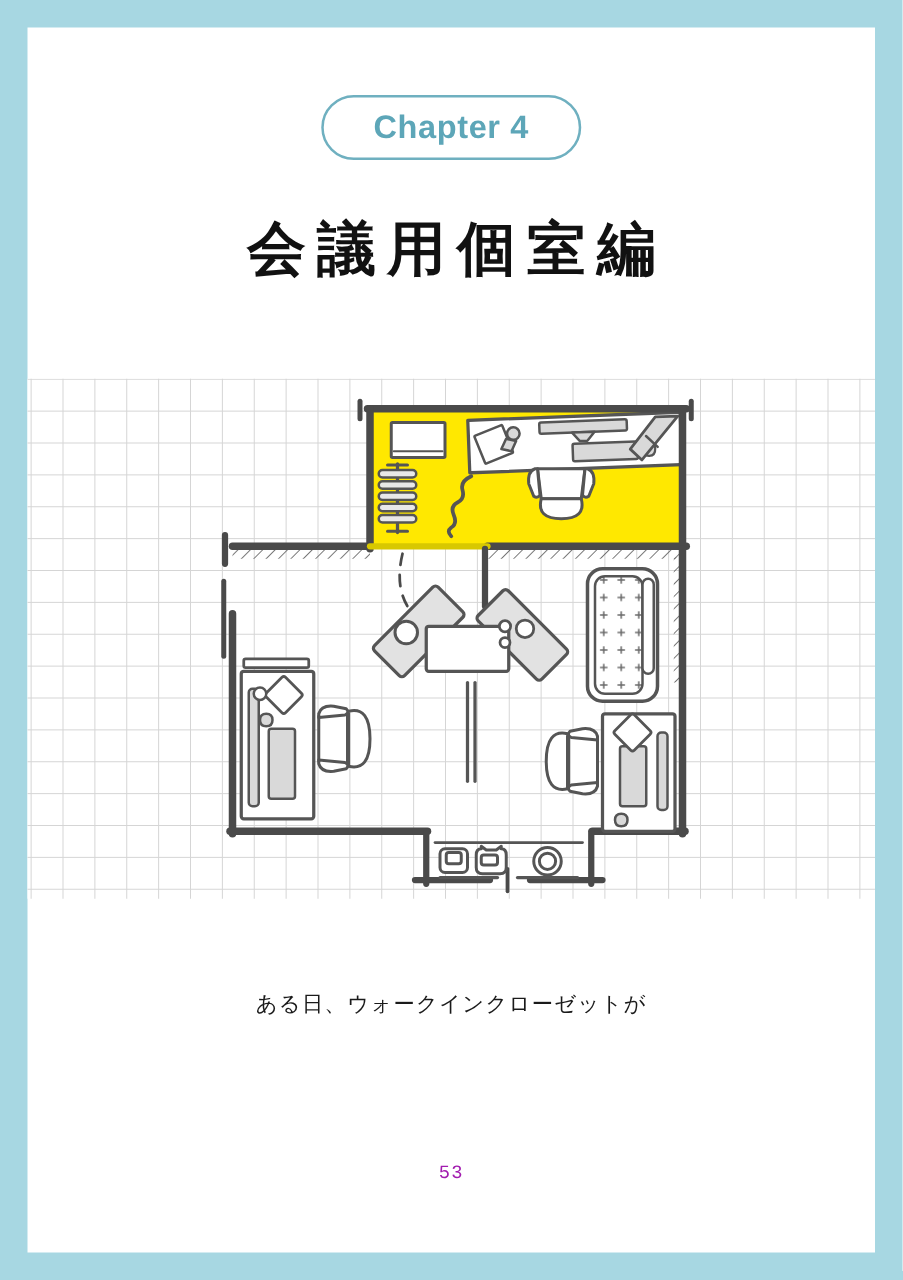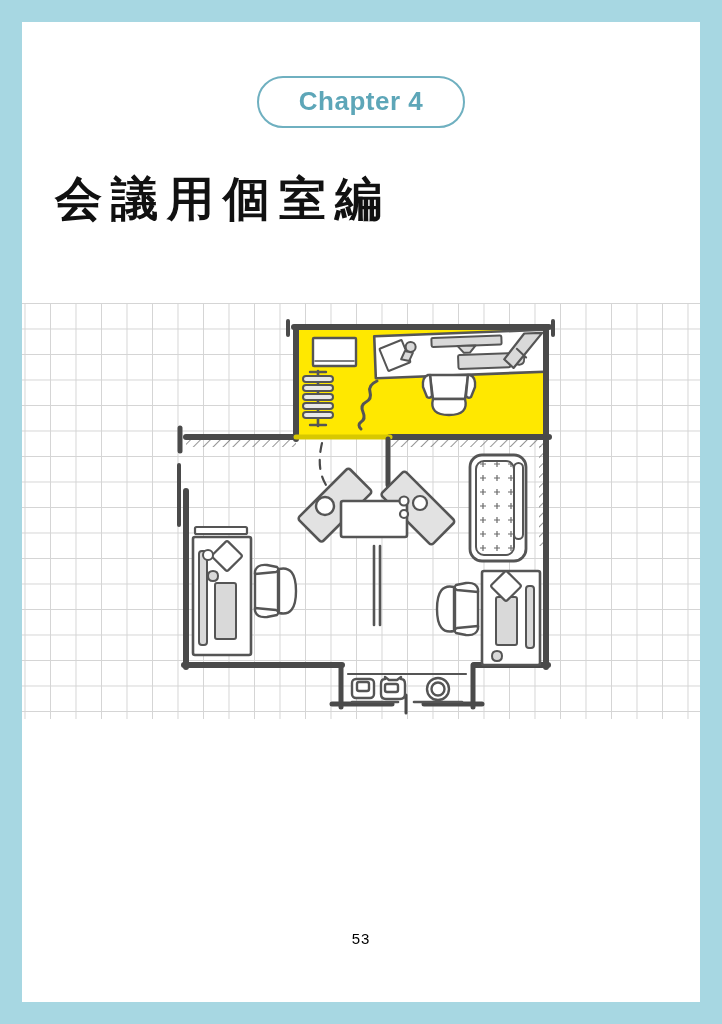--- a/index.html
+++ b/index.html
@@ -53,21 +53,21 @@
     background: #ffffff;
     white-space: nowrap;
   }
 
   
   .title-wrap {
     position: absolute;
     left: 0;
     right: 0;
     top: 150px;
-    margin-left: 24px;
+    text-align: center;
   }
   .chapter-title {
     font-size: 47px;
     font-weight: bold;
     color: #111111;
     letter-spacing: 9px;
     line-height: 1.15;
     text-indent: 9px;
     margin: 0;
   }
@@ -108,23 +108,23 @@
   }
   .caption div { white-space: nowrap; }
 
   
   .page-number {
     position: absolute;
     left: 0;
     right: 0;
     top: 908px;
     text-align: center;
-    font-family: Liberation Sans, sans-serif;
+    font-family: Liberation Mono, monospace;
     font-size: 15px;
-    color: #000000;
+    color: #a21caf;
     letter-spacing: 1px;
   }
 </style>
 </head>
 <body>
 
 <div class="page">
   <div class="page-inner">
 
     <div class="chapter-badge-wrap">
@@ -316,18 +316,19 @@
             </g>
             <line x1="352" y1="399" x2="398" y2="399" stroke="#555555" stroke-width="2.6"></line>
             <line x1="414" y1="399" x2="462" y2="399" stroke="#555555" stroke-width="2.6"></line>
           </g>
 
         </g>
       </svg>
     </div>
 
     <div class="caption">
+      <div>ある日、ウォークインクローゼットが</div>
     </div>
 
     <div class="page-number">53</div>
 
   </div>
 </div>
 
 </body></html>

